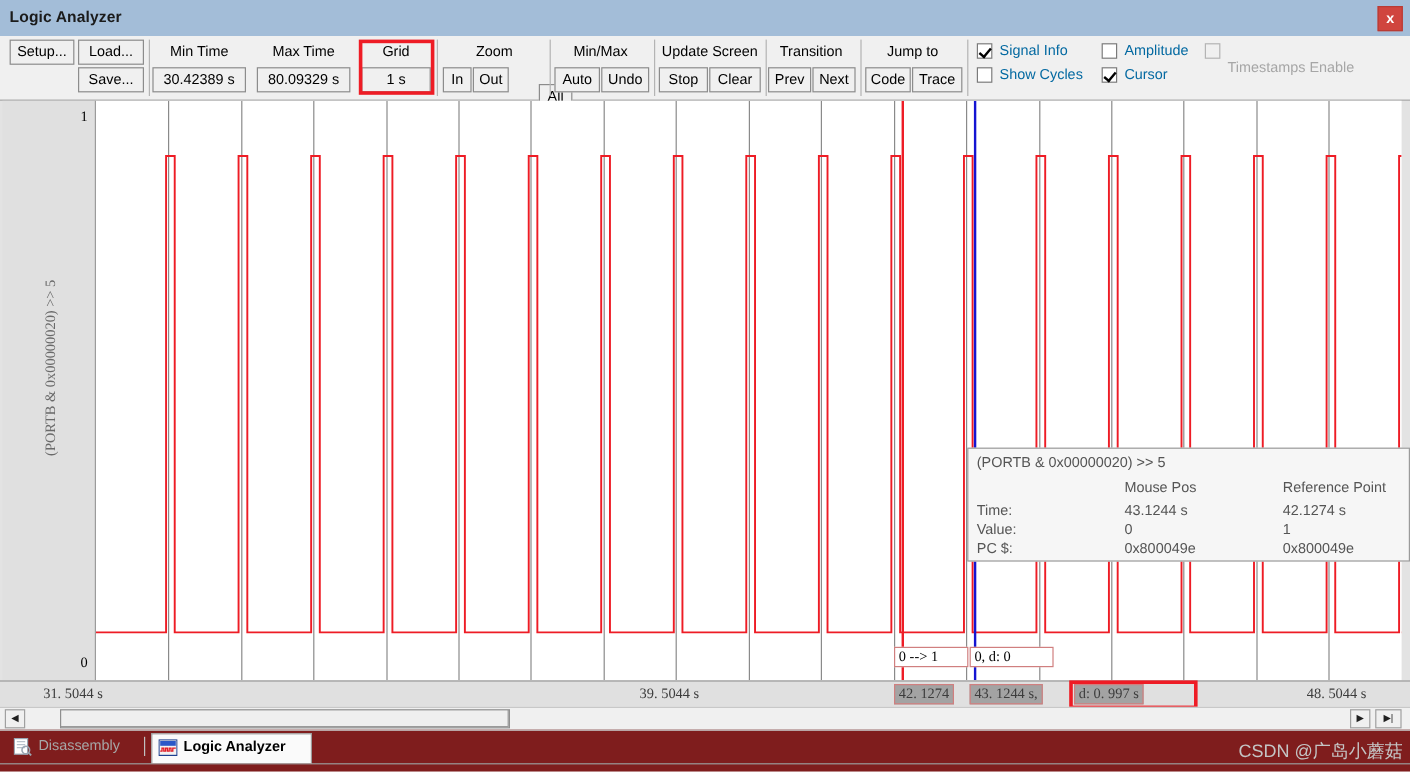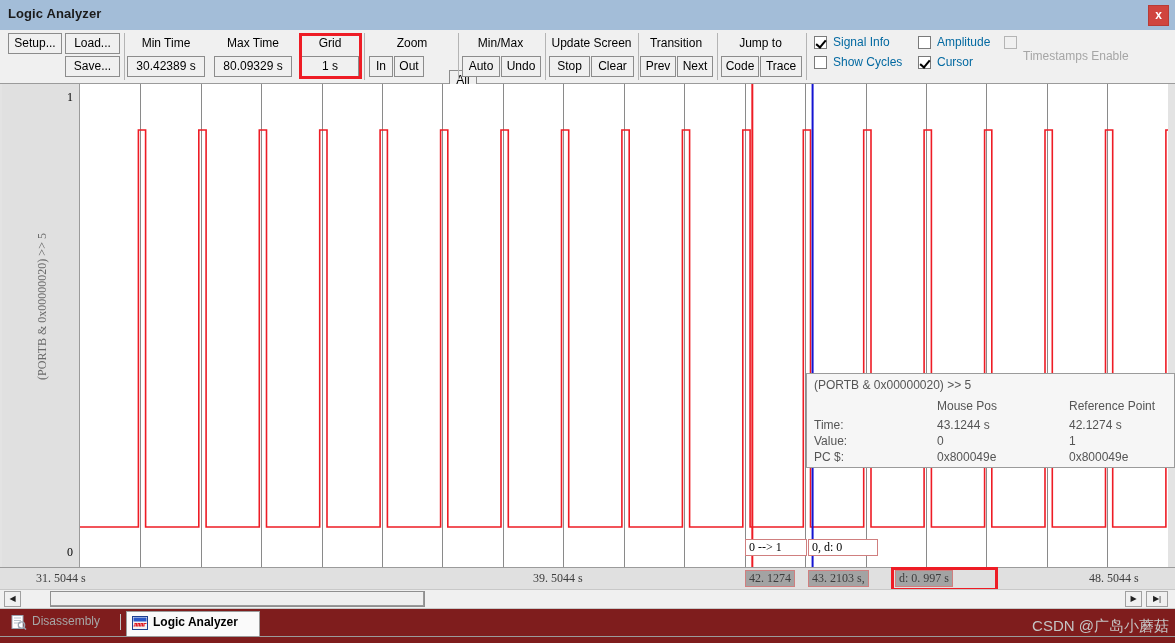--- a/index.html
+++ b/index.html
@@ -264,21 +264,21 @@
       <div class="tag" style="left:665px;top:455px;width:62px;text-align:left;">0 --&gt; 1</div>
       <div class="tag" style="left:728px;top:455px;width:70px;text-align:left;">0,    d: 0</div>
     </div>
 
     <div class="timeaxis">
       <div class="tlabel" style="left:36px;">31. 5044 s</div>
       <div class="tlabel" style="left:533px;">39. 5044 s</div>
       <div class="tlabel" style="left:1089px;">48. 5044 s</div>
 
       <div class="tlabel boxed" style="left:745px;">42. 1274</div>
-      <div class="tlabel boxed" style="left:808px;">43. 2103 s,</div>
+      <div class="tlabel boxed" style="left:808px;">43. 1244 s,</div>
       <div class="tlabel boxed" style="left:895px;">d: 0. 997 s</div>
       <div class="redbox" style="left:891px;top:-1px;width:107px;height:24px;"></div>
     </div>
   </div>
 
   <div class="infobox">
     <div class="ln" style="left:7px;top:4px;">(PORTB &amp; 0x00000020) &gt;&gt; 5</div>
     <div class="ln" style="left:130px;top:25px;font-weight:normal;">Mouse Pos</div>
     <div class="ln" style="left:262px;top:25px;">Reference Point</div>
 

